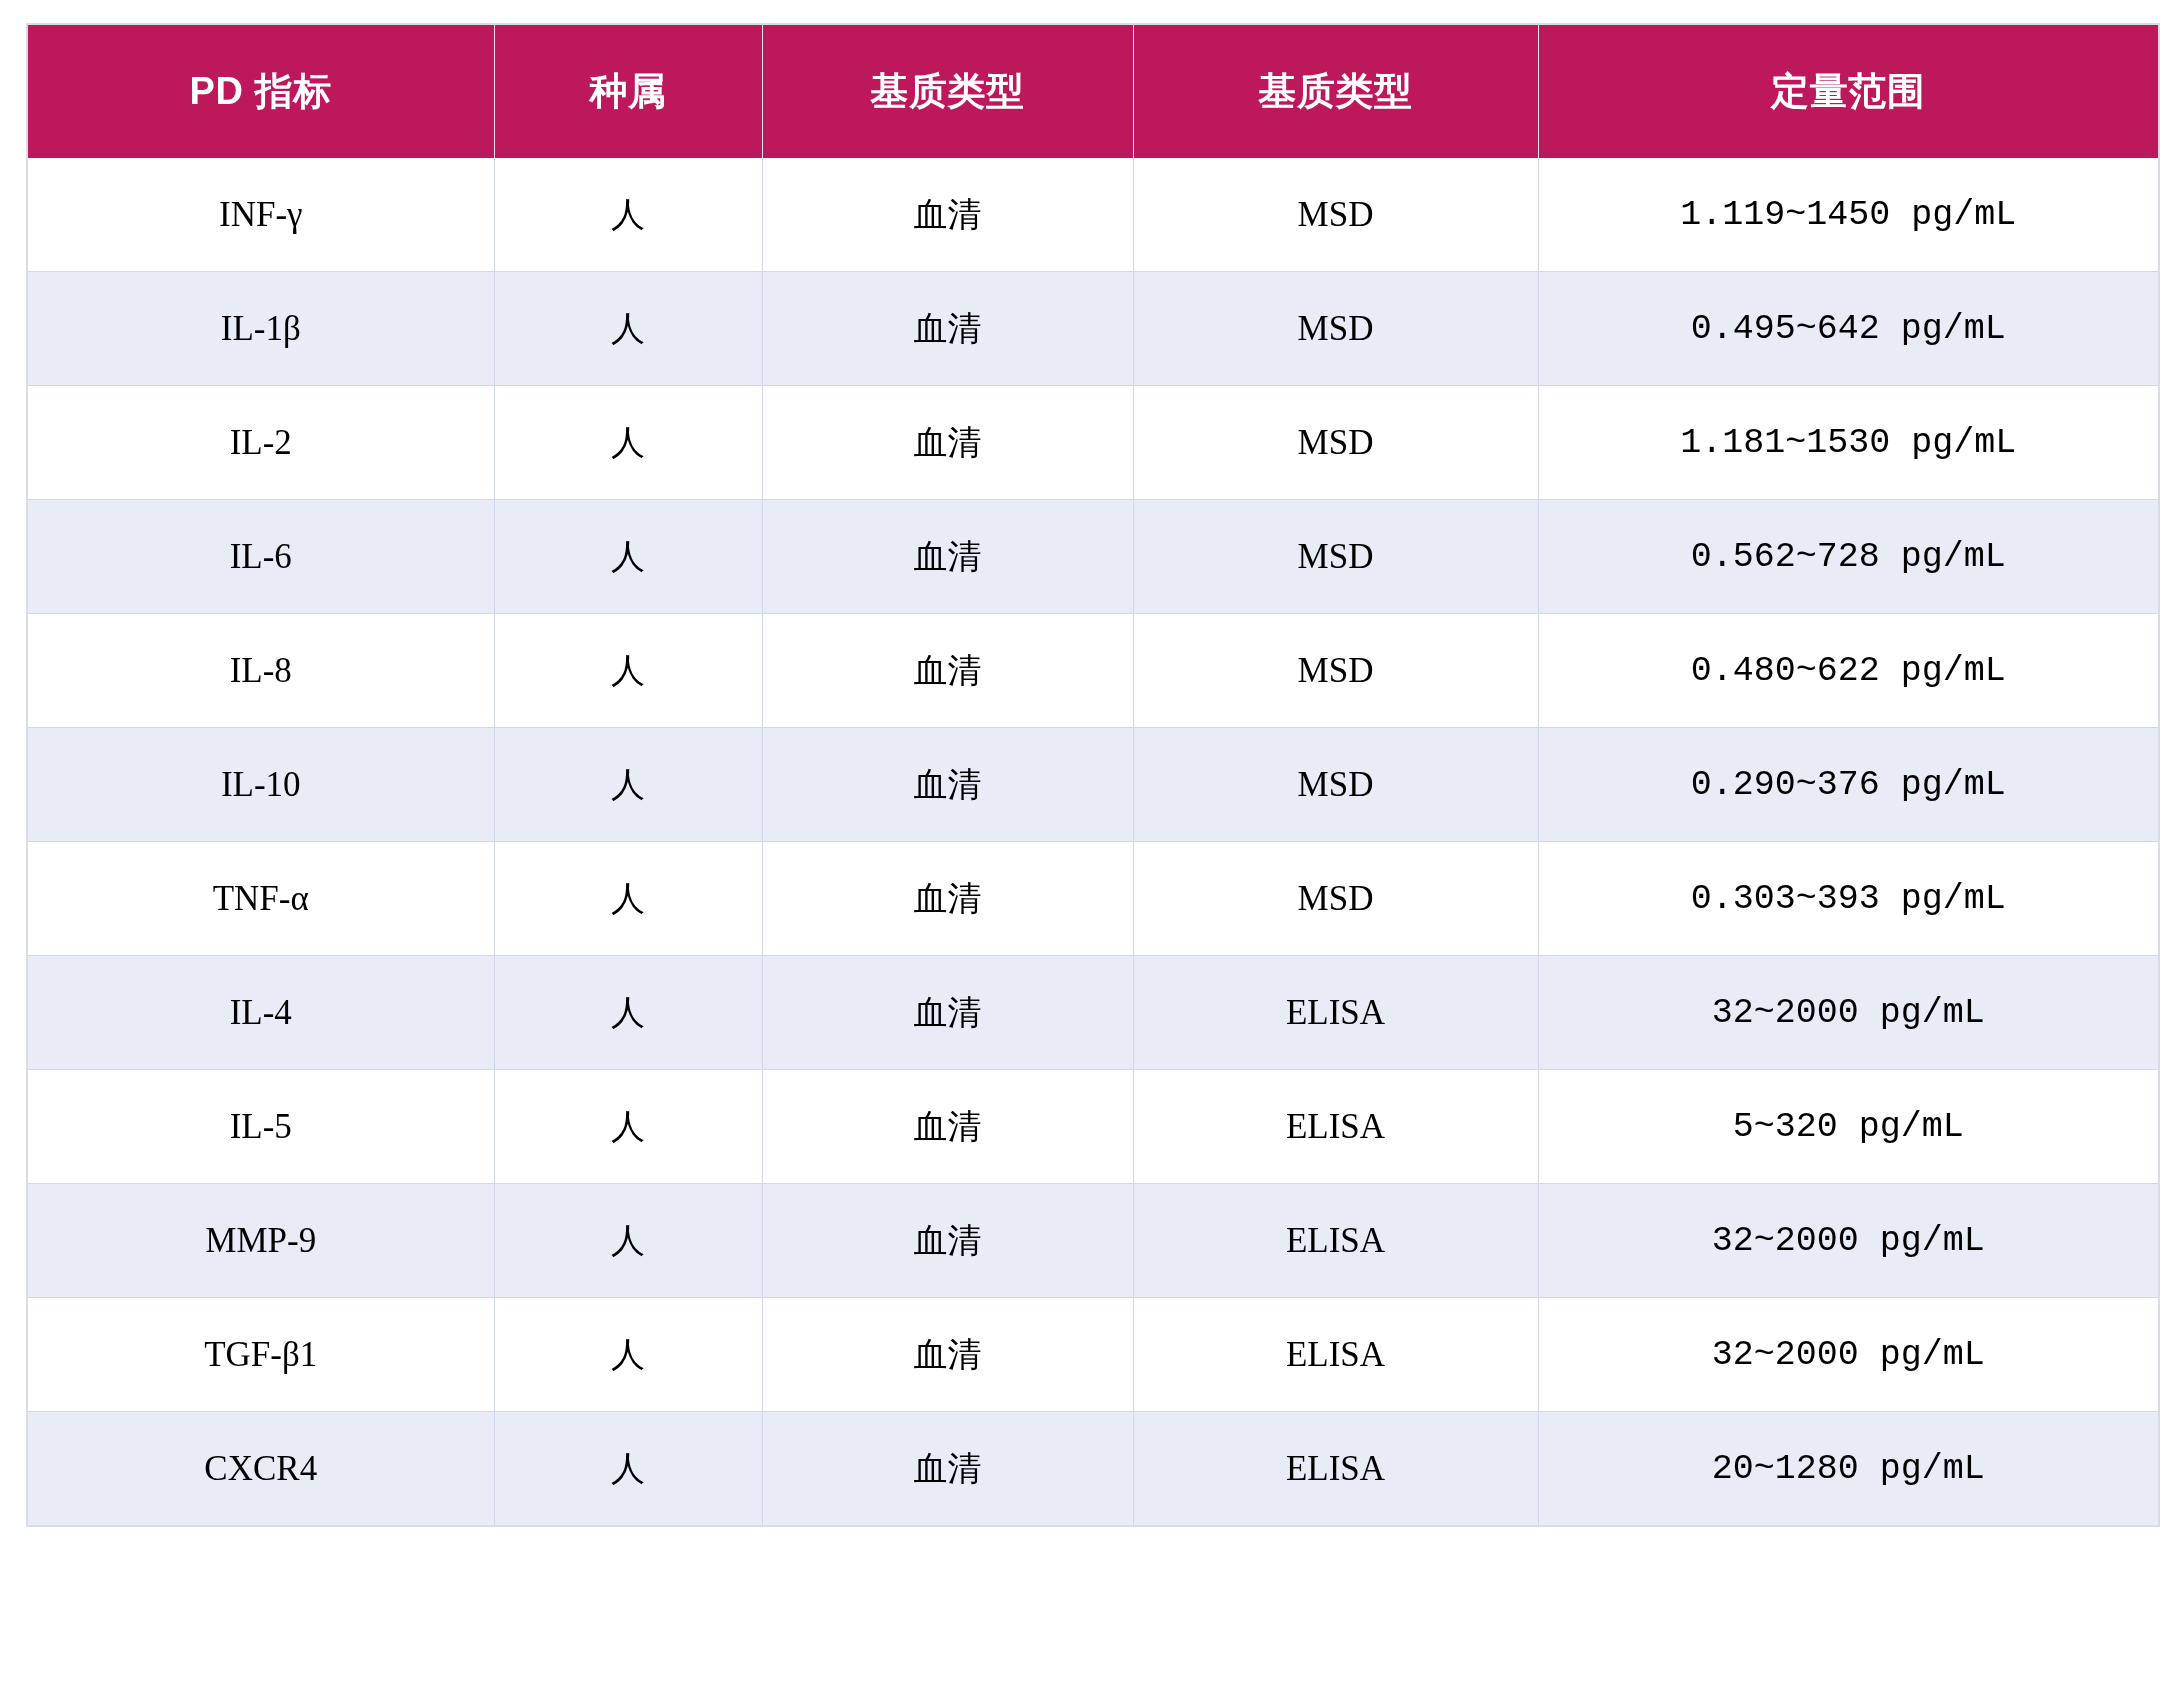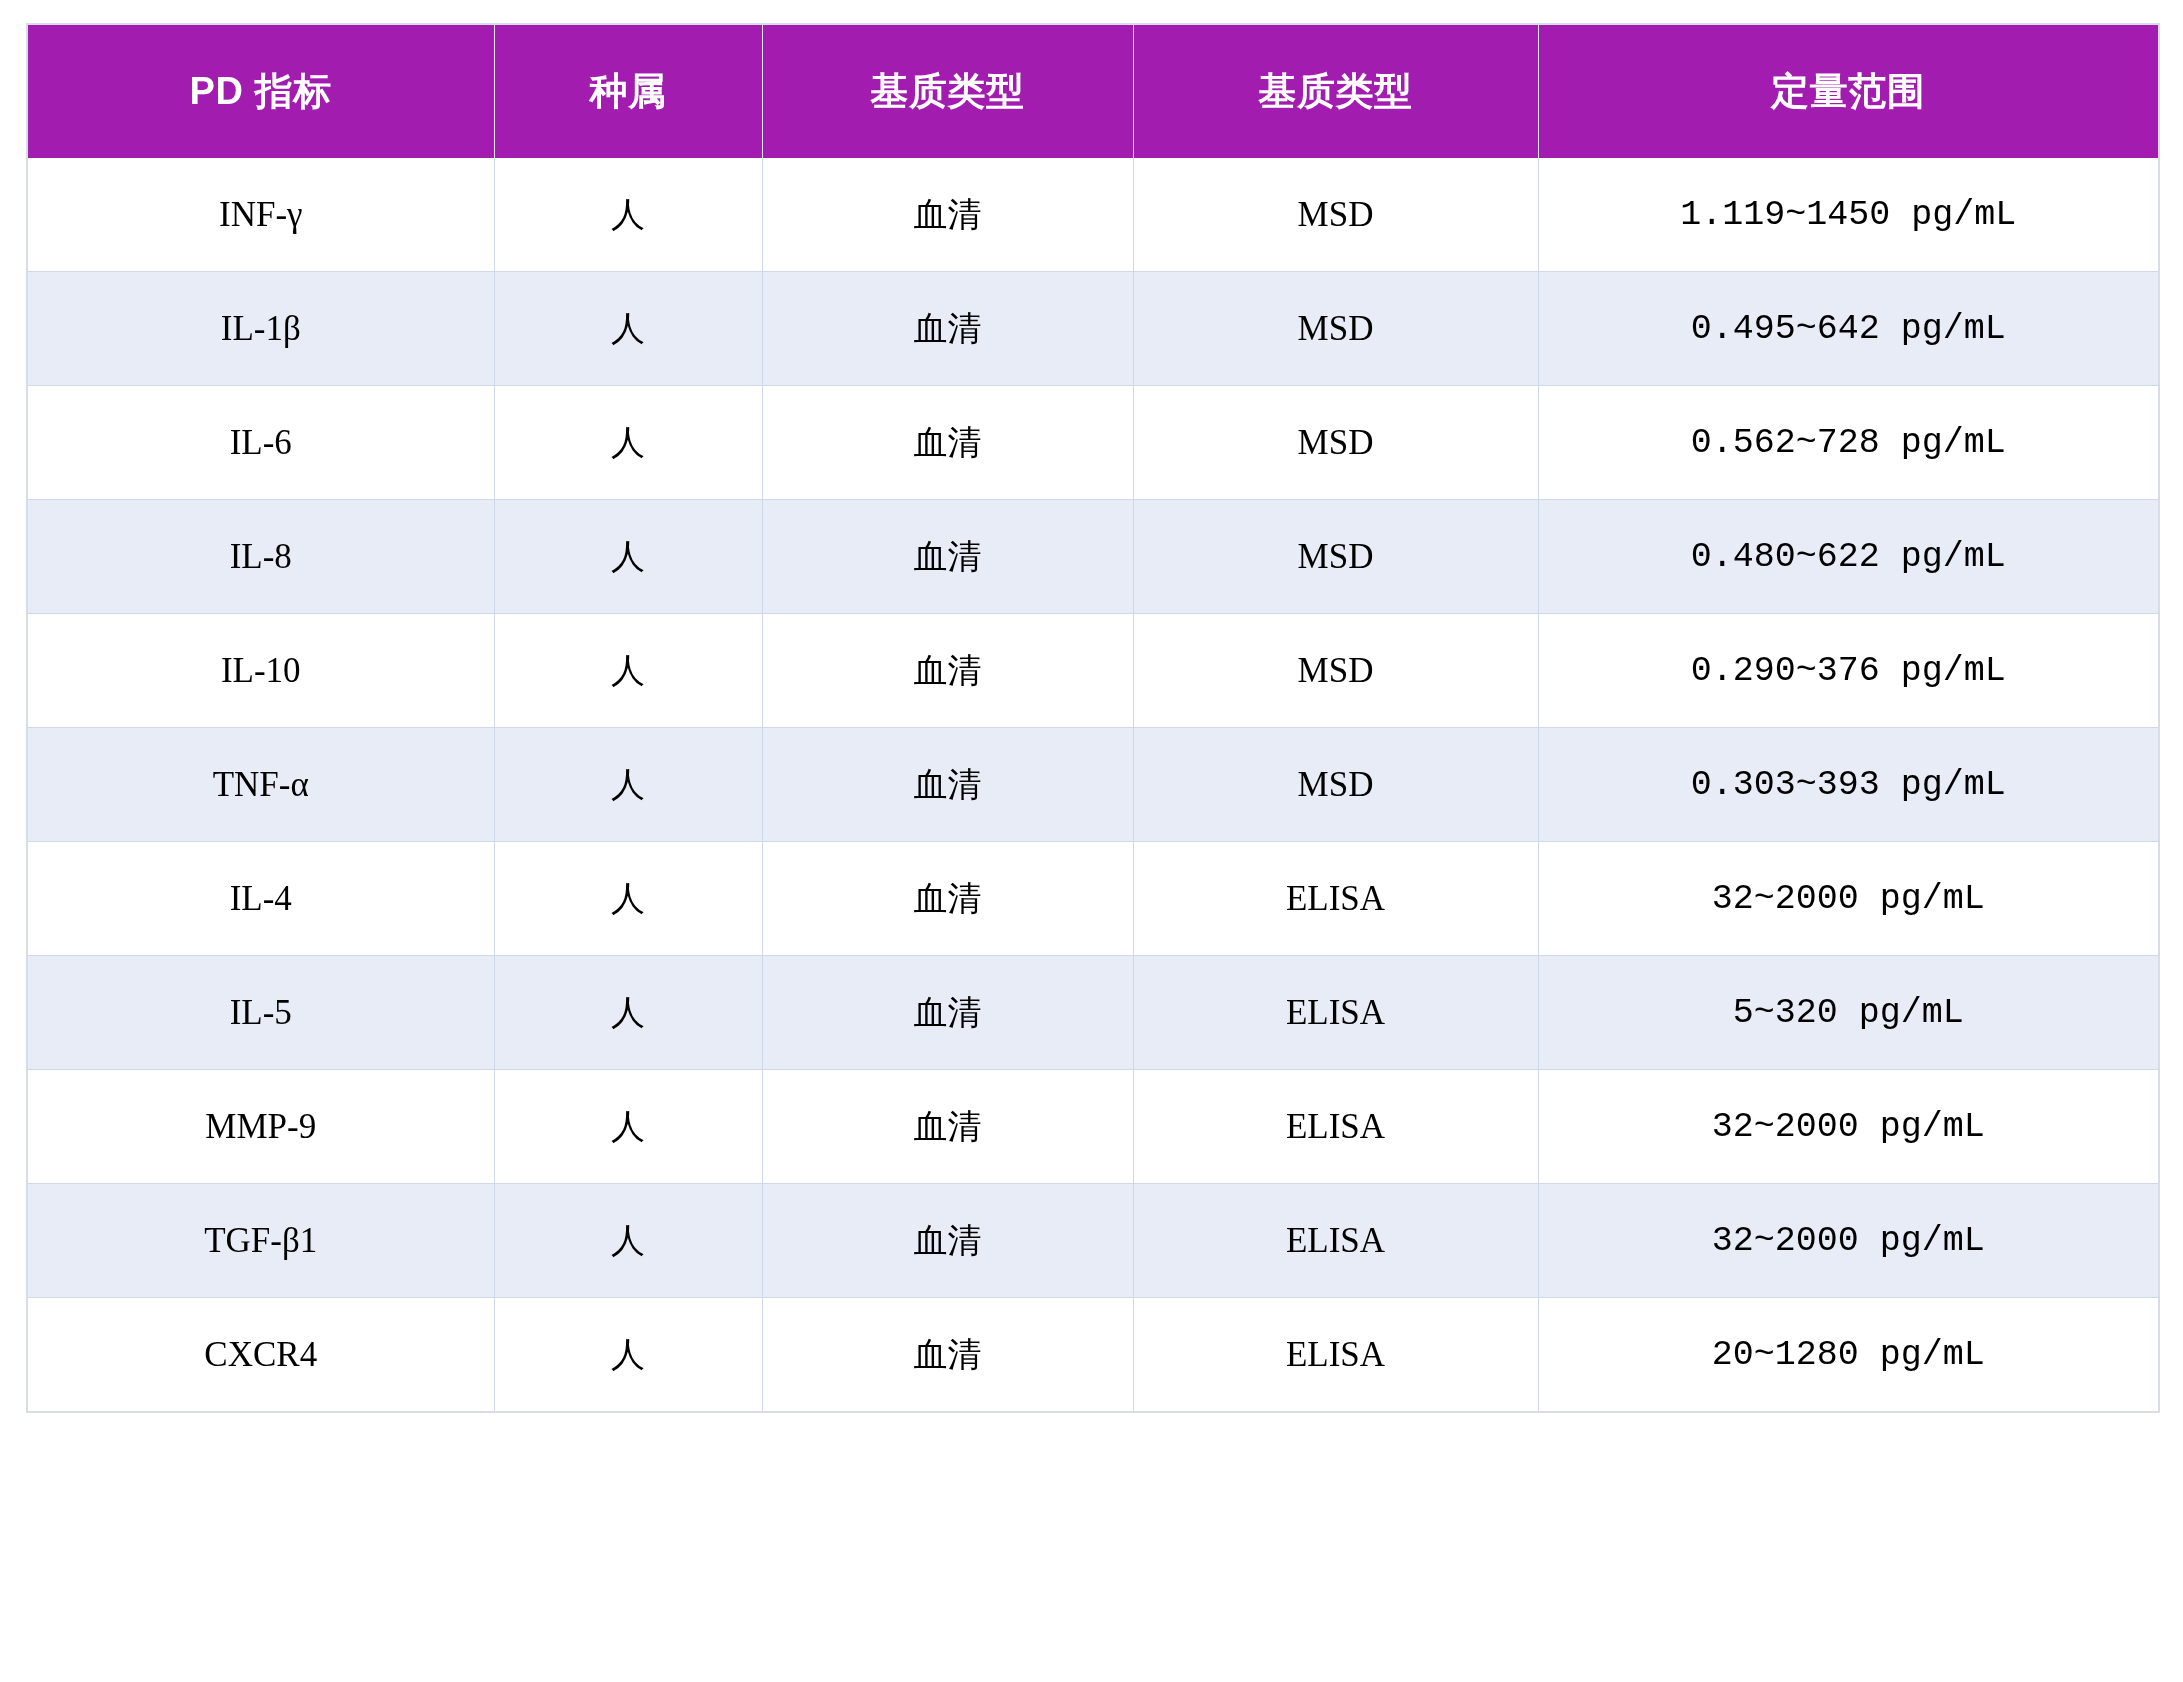--- a/index.html
+++ b/index.html
@@ -27,21 +27,21 @@
     table-layout: fixed;
     border: 2.3px solid #d7dce6;
   }
   table.pd-table col.c0 { width: 467px; }
   table.pd-table col.c1 { width: 268px; }
   table.pd-table col.c2 { width: 371px; }
   table.pd-table col.c3 { width: 405px; }
   table.pd-table col.c4 { width: 621px; }
 
   thead th {
-    background: #a21caf;
+    background: #be185d;
     color: #ffffff;
     font-family: "Liberation Sans", "DejaVu Sans", sans-serif;
     font-weight: bold;
     font-size: 38px;
     line-height: 1.1;
     height: 131px;
     text-align: center;
     vertical-align: middle;
     border-right: 1.7px solid #dfe5ef;
     letter-spacing: 0.6px;
@@ -106,20 +106,27 @@
           <td>1.119~1450 pg/mL</td>
         </tr>
         <tr>
           <td>IL-1β</td>
           <td class="cjk">人</td>
           <td class="cjk">血清</td>
           <td>MSD</td>
           <td>0.495~642 pg/mL</td>
         </tr>
         <tr>
+          <td>IL-2</td>
+          <td class="cjk">人</td>
+          <td class="cjk">血清</td>
+          <td>MSD</td>
+          <td>1.181~1530 pg/mL</td>
+        </tr>
+        <tr>
           <td>IL-6</td>
           <td class="cjk">人</td>
           <td class="cjk">血清</td>
           <td>MSD</td>
           <td>0.562~728 pg/mL</td>
         </tr>
         <tr>
           <td>IL-8</td>
           <td class="cjk">人</td>
           <td class="cjk">血清</td>

